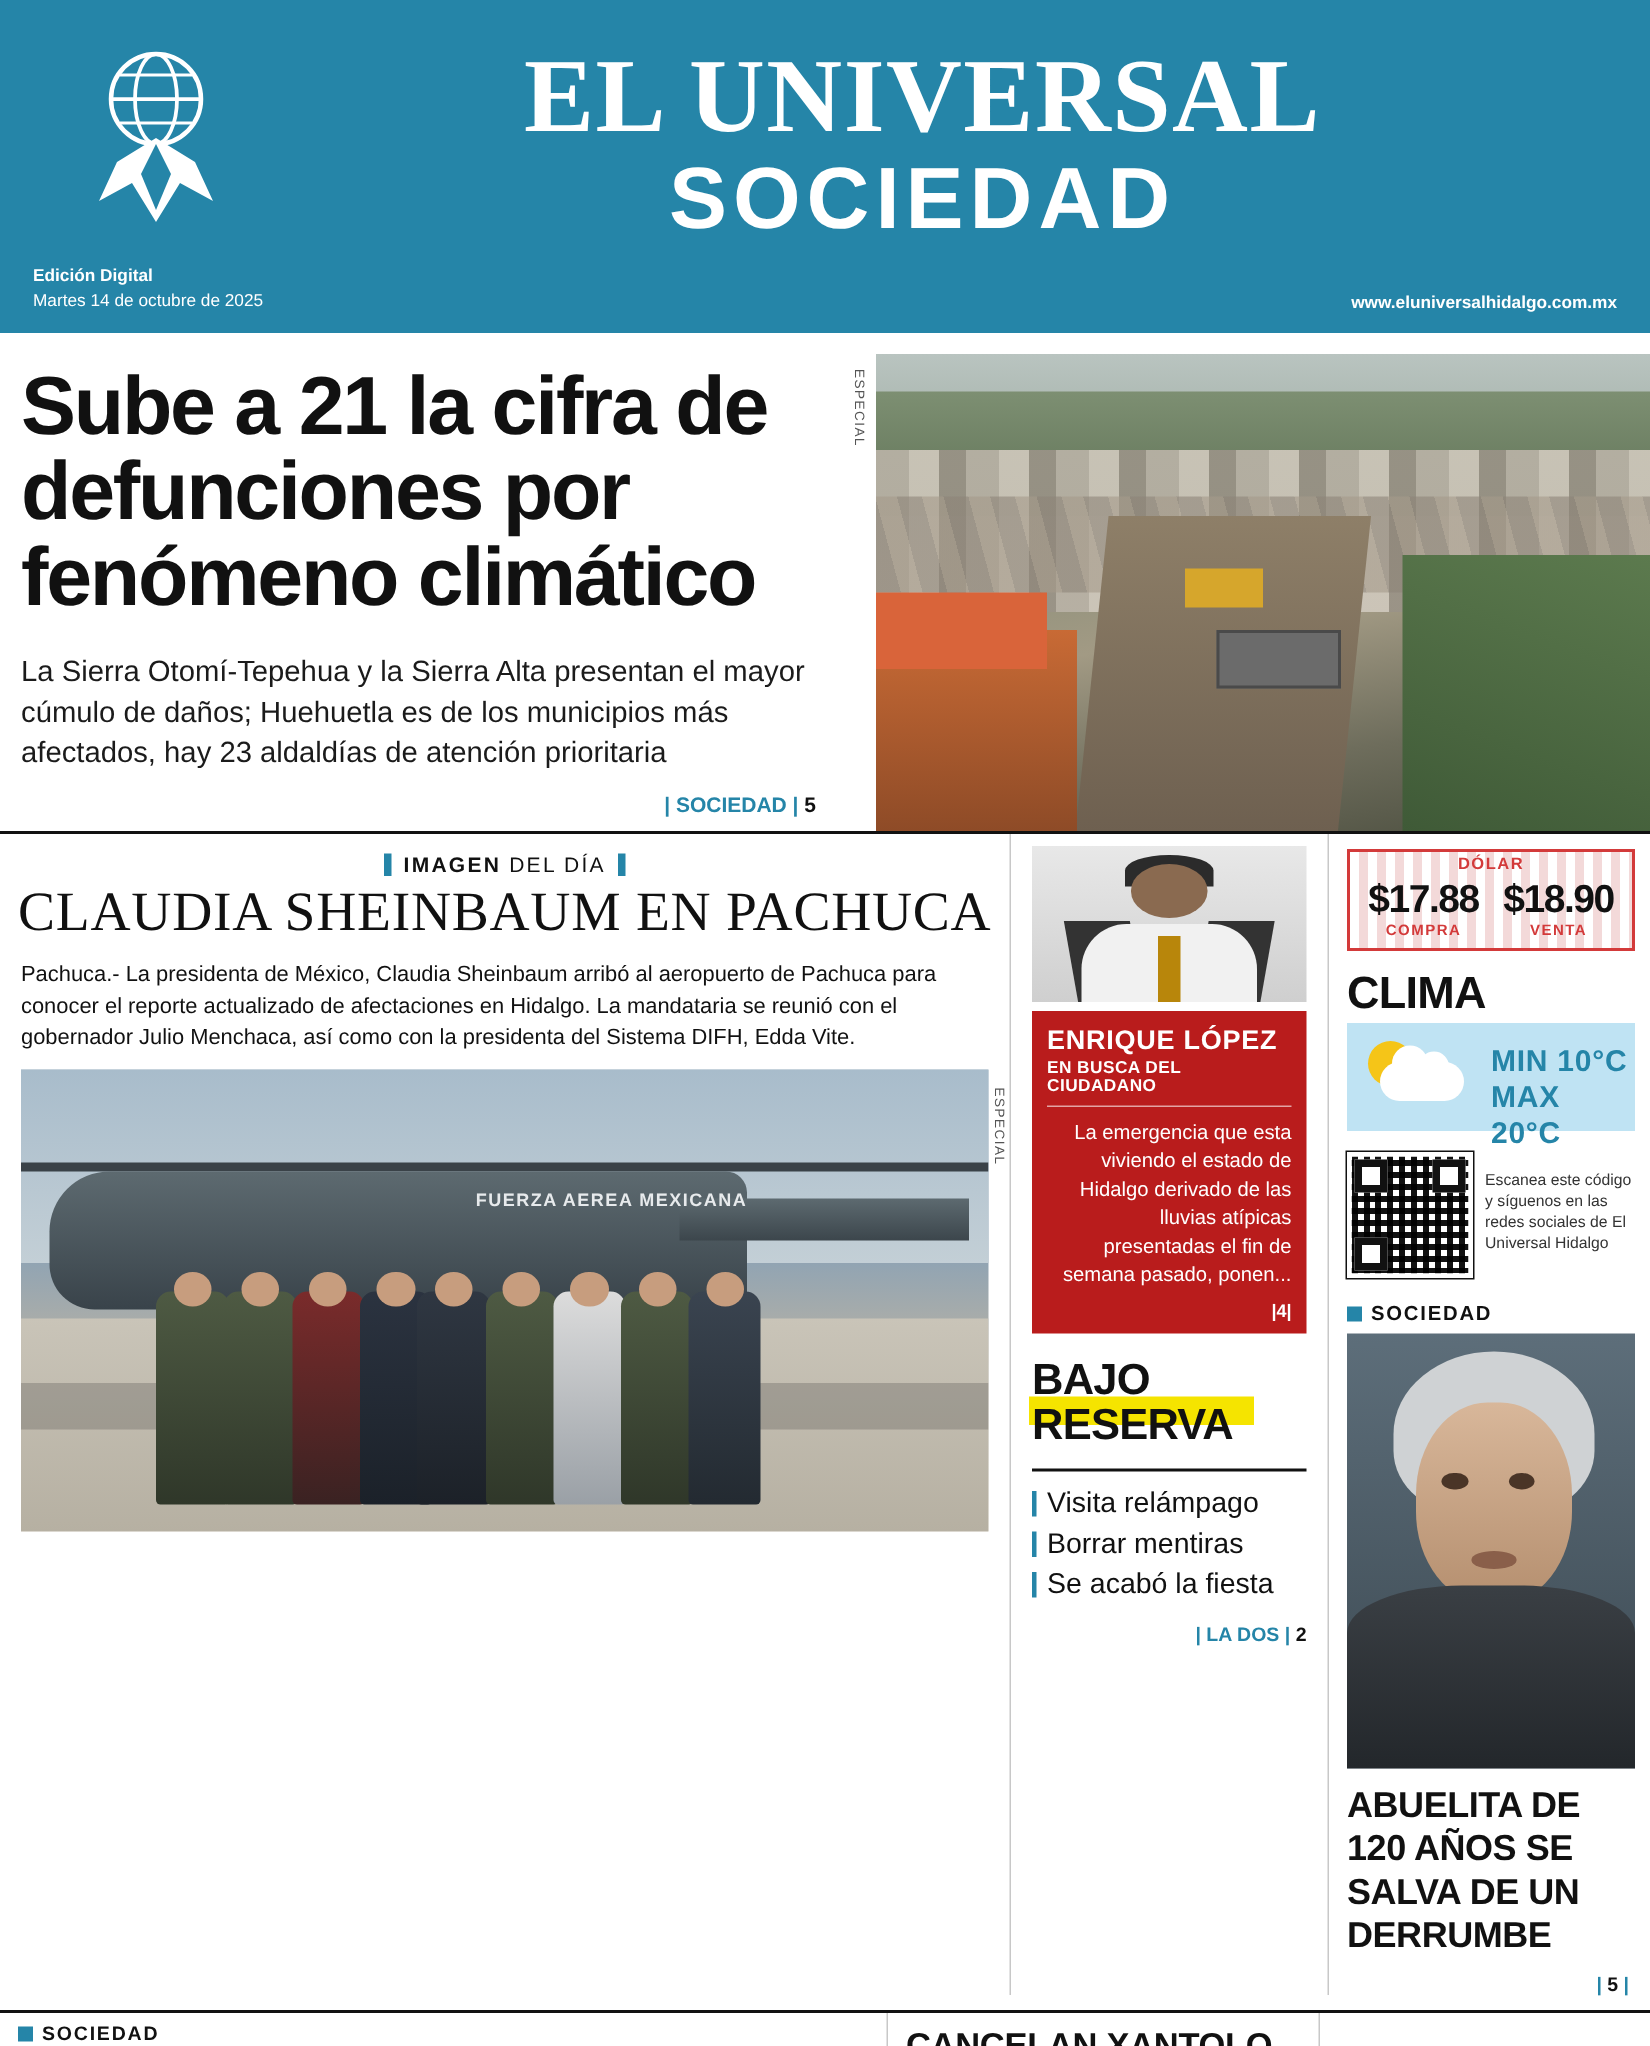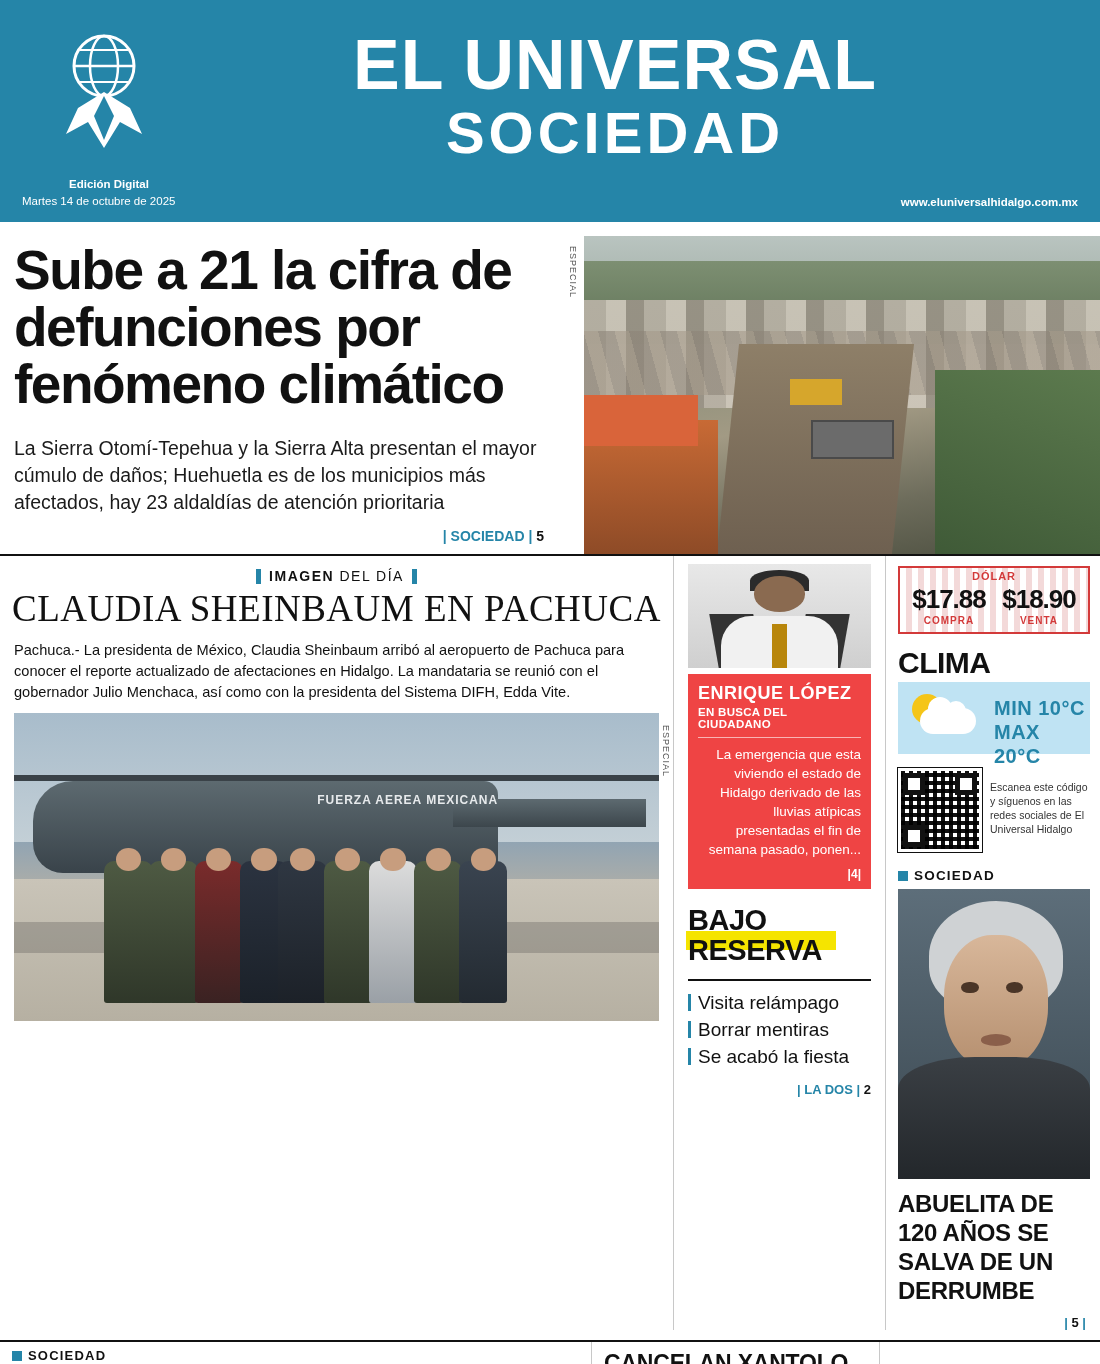--- a/index.html
+++ b/index.html
@@ -23,36 +23,36 @@
     position: absolute; left: 48px; top: 30px;
     width: 112px; height: 120px;
   }
   .masthead-titles {
     position: absolute; left: 190px; top: 28px; right: 40px;
   }
   .mh-title {
     color: #fff; font-weight: bold;
     font-size: 70px; line-height: 74px;
     letter-spacing: 1px;
-    font-family: Liberation Sans, sans-serif;
+    font-family: Liberation Serif, serif;
     text-align: center;
     padding-right: 20px;
   }
   .mh-sub {
     color: #fff; font-weight: bold;
     font-size: 58px; line-height: 62px;
     text-align: center;
     letter-spacing: 4px;
     padding-right: 20px;
   }
   .mh-edition {
     position: absolute; left: 22px; bottom: 12px;
     color: #fff; font-size: 11.5px; line-height: 17px;
   }
-  .mh-edition .ed-label { font-weight: bold; margin-left: 47px; }
+  .mh-edition .ed-label { font-weight: bold; }
   .mh-url {
     position: absolute; right: 22px; bottom: 14px;
     color: #fff; font-size: 11.5px; font-weight: bold;
   }
 
   
   .lead {
     display: flex;
     padding: 14px 0 0 0;
     border-bottom: 2px solid #111;
@@ -194,21 +194,21 @@
   .cp-body { position:absolute; left:18%; bottom:0; width:64%; height:50%;
     background:#f1f1f1; border-radius: 30px 30px 0 0; }
   .cp-tie { position:absolute; left:46%; bottom:0; width:8%; height:42%;
     background:#b8860b; }
   .cp-suit-l { position:absolute; left:14%; bottom:0; width:24%; height:52%;
     background:#333; transform: skewX(10deg); }
   .cp-suit-r { position:absolute; right:14%; bottom:0; width:24%; height:52%;
     background:#333; transform: skewX(-10deg); }
 
   .opinion-box {
-    background: #ef4444; color: #fff;
+    background: #b91c1c; color: #fff;
     margin: 6px 14px 0 14px;
     padding: 9px 10px 8px 10px;
   }
   .op-name { font-size: 18px; font-weight: bold; letter-spacing: .5px; }
   .op-col { font-size: 11.5px; font-weight: bold; margin-top: 2px; letter-spacing: .3px; }
   .op-rule { height: 1px; background: rgba(255,255,255,.6); margin: 7px 0 7px 0; }
   .op-text { font-size: 13.5px; line-height: 19px; font-weight: normal; text-align: right; }
   .op-page { text-align: right; font-size: 12px; font-weight: bold; margin-top: 8px; }
 
   .bajo-wrap { margin: 16px 14px 0 14px; position: relative; }

